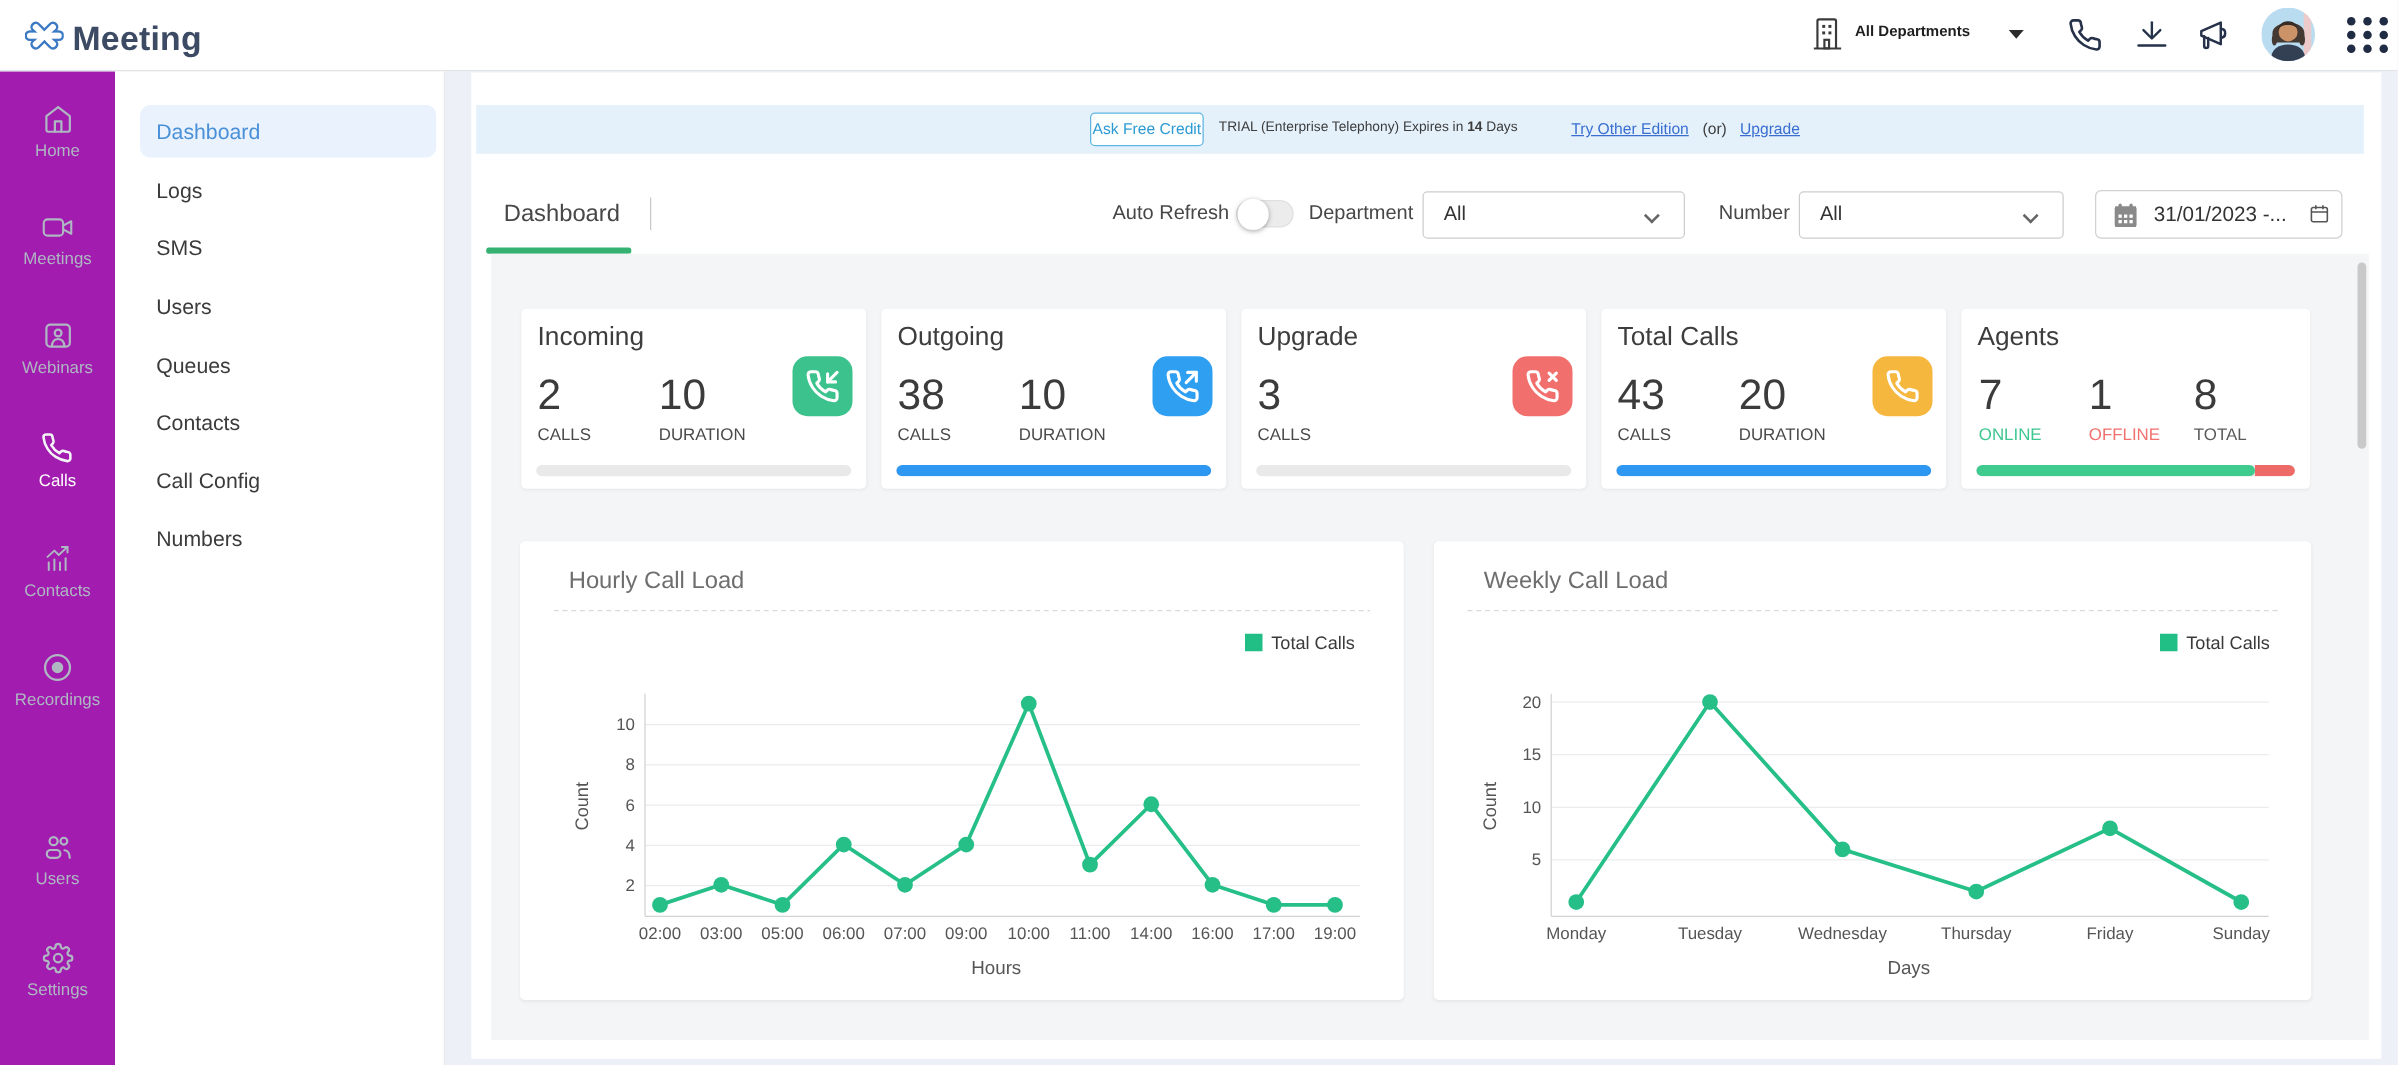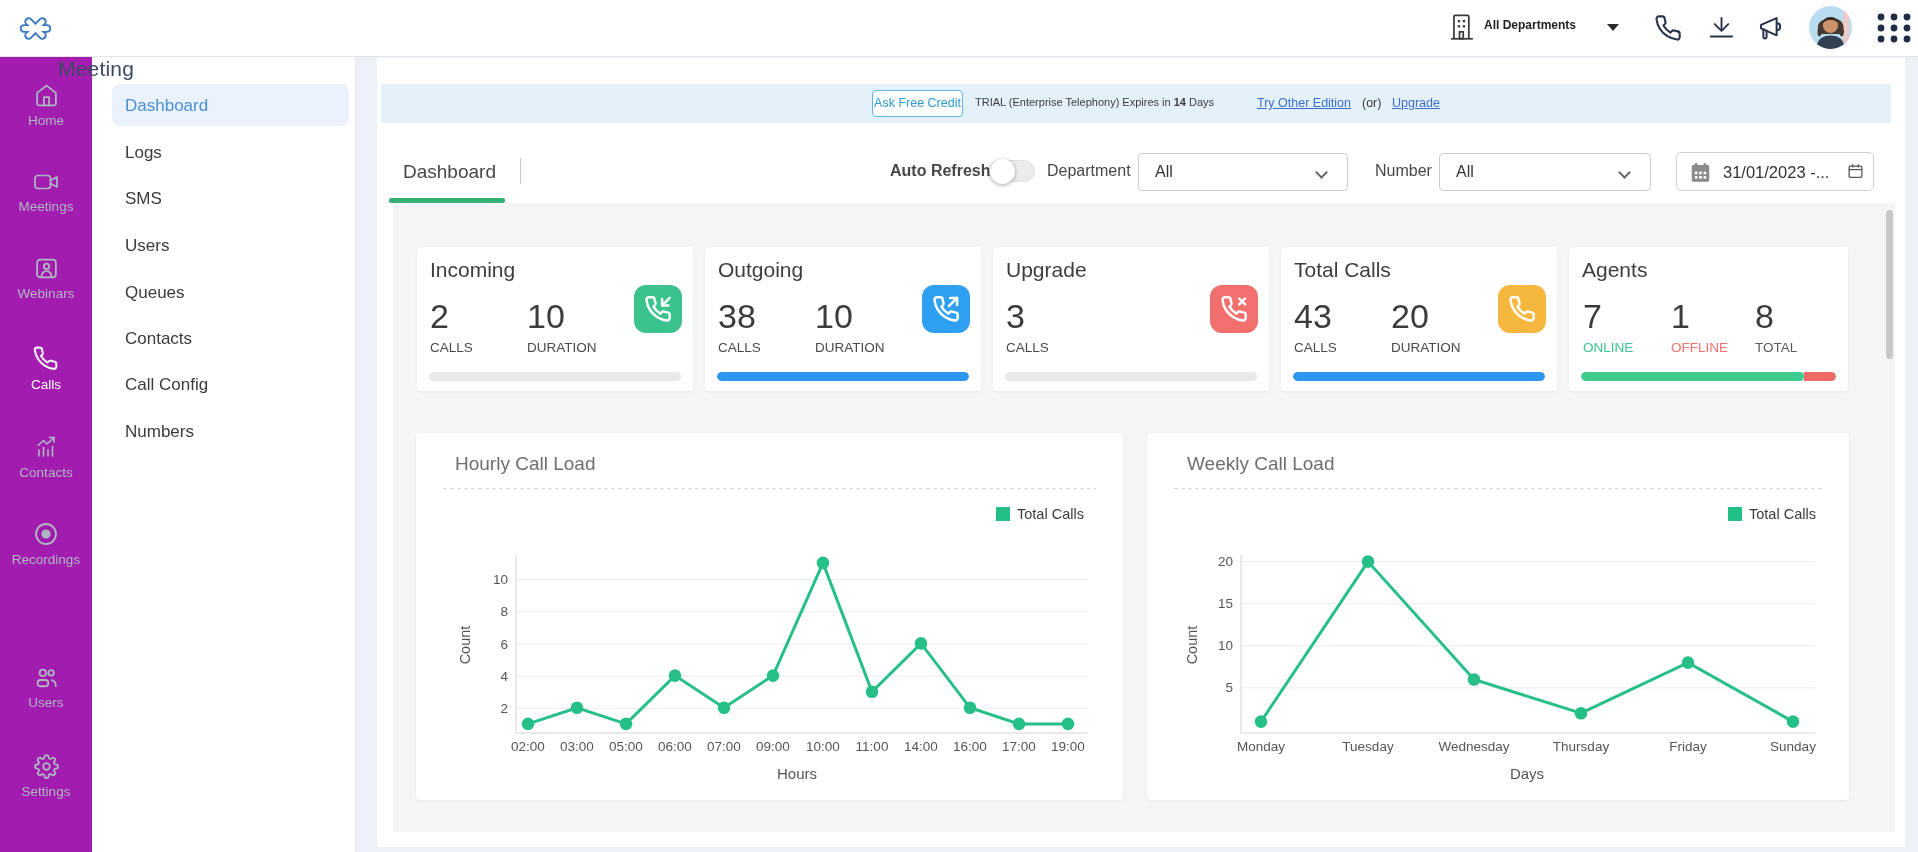--- a/index.html
+++ b/index.html
@@ -1,21 +1,21 @@
 <!DOCTYPE html>
 <html><head>
 <meta charset="utf-8">
 <style>
 * { margin:0; padding:0; box-sizing:border-box; }
 html,body { width:1918px; height:852px; overflow:hidden; font-family:"Liberation Sans", sans-serif; background:#edf1f7; }
 
 
 .header { position:absolute; left:0; top:0; width:1918px; height:57px; background:#fff; border-bottom:1px solid #e2e4e6; z-index:10; }
 .logo-ic { position:absolute; left:20px; top:13px; }
-.logo-txt { position:absolute; left:58px; top:16px; font-size:21px; font-weight:400; color:#3c4a63; letter-spacing:0.2px;margin-top:41px; }
+.logo-txt { position:absolute; left:58px; top:16px; font-size:27px; font-weight:700; color:#3c4a63; letter-spacing:0.2px; }
 .hdr-ic { position:absolute; top:14px; color:#26324a; }
 .alldep { position:absolute; left:1484px; top:18px; font-size:12px; font-weight:700; color:#1f1f1f; }
 .caret { position:absolute; left:1607px; top:24px; width:0; height:0; border-left:6.5px solid transparent; border-right:6.5px solid transparent; border-top:7.5px solid #2b2b2b; }
 .avatar { position:absolute; left:1809px; top:6px; width:43px; height:43px; border-radius:50%; overflow:hidden; }
 
 .sidebar { position:absolute; left:0; top:57px; width:92px; height:795px; background:#a21caf; z-index:9; }
 .snav { position:absolute; left:0; width:92px; text-align:center; color:#9aa5b3; }
 .snav .lbl { font-size:13.5px; margin-top:5px; color:#aeb7c2; }
 .snav.active { color:#fff; }
 .snav.active .lbl { color:#fff; }
@@ -29,21 +29,21 @@
 .banner { position:absolute; left:381px; top:84px; width:1510px; height:39px; background:#e4f1fb; z-index:2; }
 .askbtn { position:absolute; left:491px; top:6px; width:91px; height:27px; border:1px solid #5fb6e2; border-radius:4px; background:#fdfefe; color:#2d9bd4; font-size:12.5px; text-align:center; line-height:25px; white-space:nowrap; }
 .banner-txt { position:absolute; left:594px; top:12px; font-size:11px; color:#3c3c3c; white-space:nowrap; }
 .bpart { position:absolute; top:12px; font-size:12.5px; white-space:nowrap; }
 .blink { color:#3a6fd0; text-decoration:underline; }
 
 .tab1 { position:absolute; left:403px; top:161px; font-size:19px; color:#474747; }
 .tab2 { position:absolute; left:548px; top:161px; font-size:19px; color:#474747;margin-top:41px; }
 .tabsep { position:absolute; left:520px; top:158px; width:1px; height:26px; background:#c9c9c9; }
 .tabline { position:absolute; left:389px; top:198px; width:116px; height:5px; background:#35b272; border-radius:2px; }
-.arlbl { position:absolute; left:890px; top:162px; font-size:16px; color:#474747;font-weight:bold; }
+.arlbl { position:absolute; left:890px; top:162px; font-size:16px; color:#474747; }
 .toggle { position:absolute; left:989px; top:160px; width:46px; height:22px; background:#ececec; border:1px solid #e0e0e0; border-radius:11px; }
 .knob { position:absolute; left:0px; top:-2px; width:25px; height:25px; background:#fff; border-radius:50%; box-shadow:0 1px 4px rgba(0,0,0,0.35); }
 .deplbl { position:absolute; left:1047px; top:162px; font-size:16px; color:#474747; }
 .sel { position:absolute; top:153px; height:38px; background:#fff; border:1px solid #cdcdcd; border-radius:4px; font-size:16px; color:#333; line-height:36px; padding-left:16px; }
 .chev { position:absolute; top:14px; width:9px; height:9px; border-right:2px solid #666; border-bottom:2px solid #666; transform:rotate(45deg); }
 .numlbl { position:absolute; left:1375px; top:162px; font-size:16px; color:#474747; }
 .datebox { position:absolute; left:1676px; top:152px; width:198px; height:39px; background:#fff; border:1px solid #d0d0d0; border-radius:5px; }
 .datetxt { position:absolute; left:46px; top:10px; font-size:16.5px; color:#333; }
 
 .gray { position:absolute; left:393px; top:203px; width:1502px; height:629px; background:#f4f5f6; }

